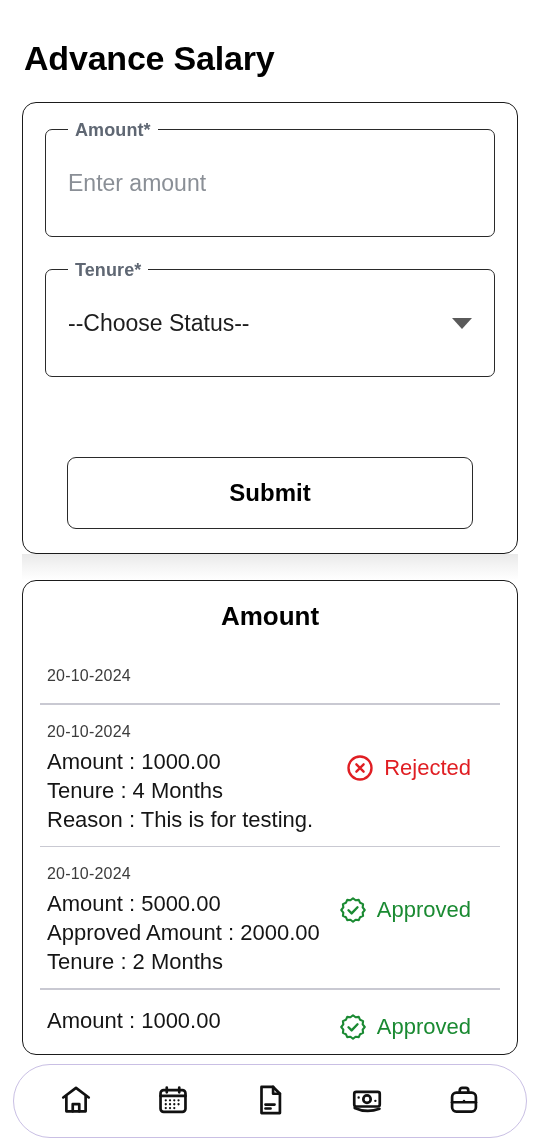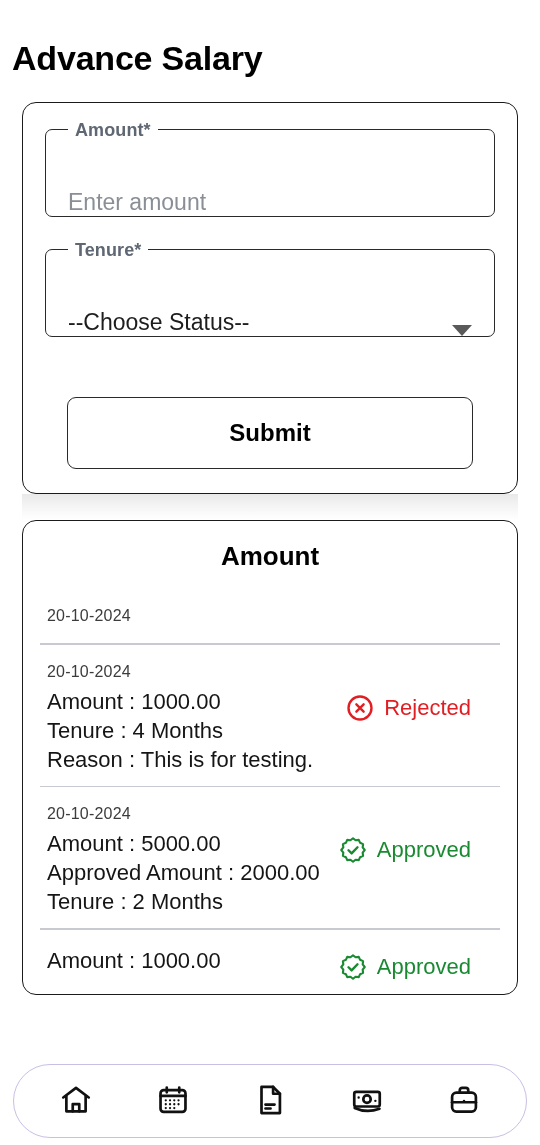--- a/index.html
+++ b/index.html
@@ -23,21 +23,21 @@
     background: #ffffff;
     overflow: hidden;
   }
 
   
   .page-title {
     font-size: 34px;
     font-weight: bold;
     color: #000000;
     letter-spacing: -0.2px;
-    padding: 36px 0 0 12px;
+    padding: 36px 0 0 24px;
     line-height: 44px;
   }
 
   
   .card {
     margin: 0 22px;
     background: #ffffff;
     border: 1.6px solid #1b1b1b;
     border-radius: 14px;
     position: relative;
@@ -52,24 +52,24 @@
   
   .form-card {
     margin-top: 22px;
     padding: 26px 22px 24px 22px;
   }
 
   .field {
     position: relative;
     border: 1.5px solid #2a2a2a;
     border-radius: 7px;
-    height: 88px;
+    height: 108px;
     margin-bottom: 32px;
     display: flex;
-    align-items: flex-end;
+    align-items: center;
     padding: 0 22px;
   }
 
   .field:last-of-type { margin-bottom: 0; }
 
   .field-label {
     position: absolute;
     top: -11px;
     left: 22px;
     background: #ffffff;
@@ -109,20 +109,21 @@
     border: 1.5px solid #2a2a2a;
     border-radius: 9px;
     font-family: "Liberation Sans", sans-serif;
     font-size: 24px;
     font-weight: bold;
     color: #000000;
     cursor: pointer;
     display: flex;
     align-items: center;
     justify-content: center;
+    margin-top: 20px;
   }
 
   
   .applied-card {
     margin-top: 0;
     padding: 18px 0 0 0;
     overflow: hidden;
   }
 
   .applied-title {

